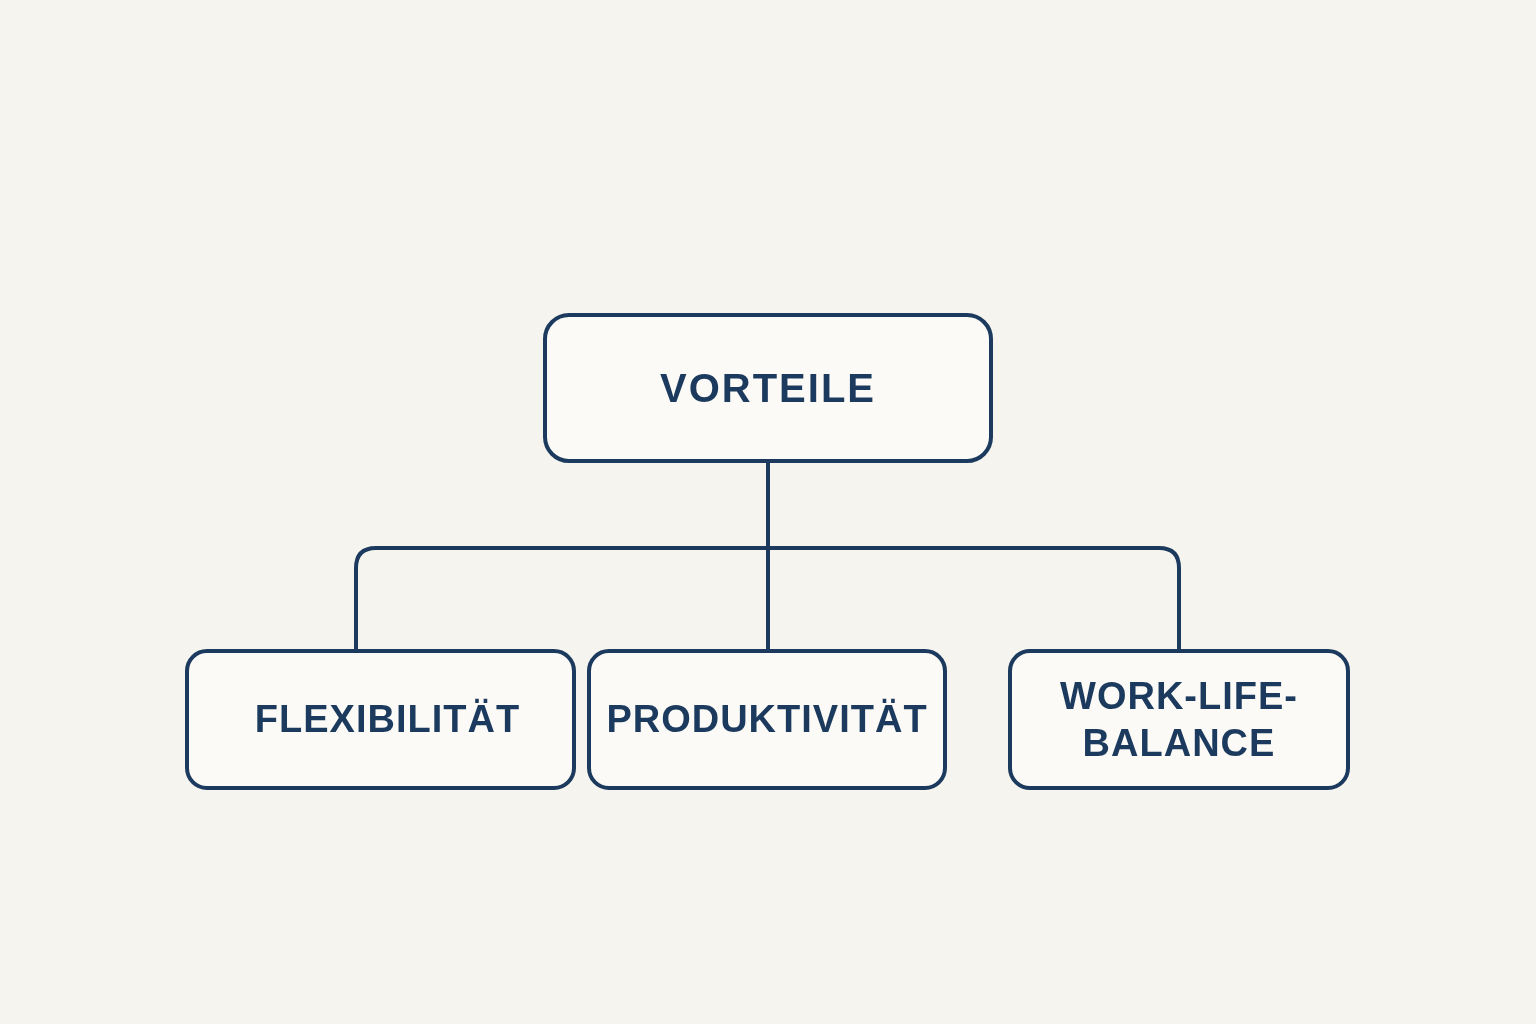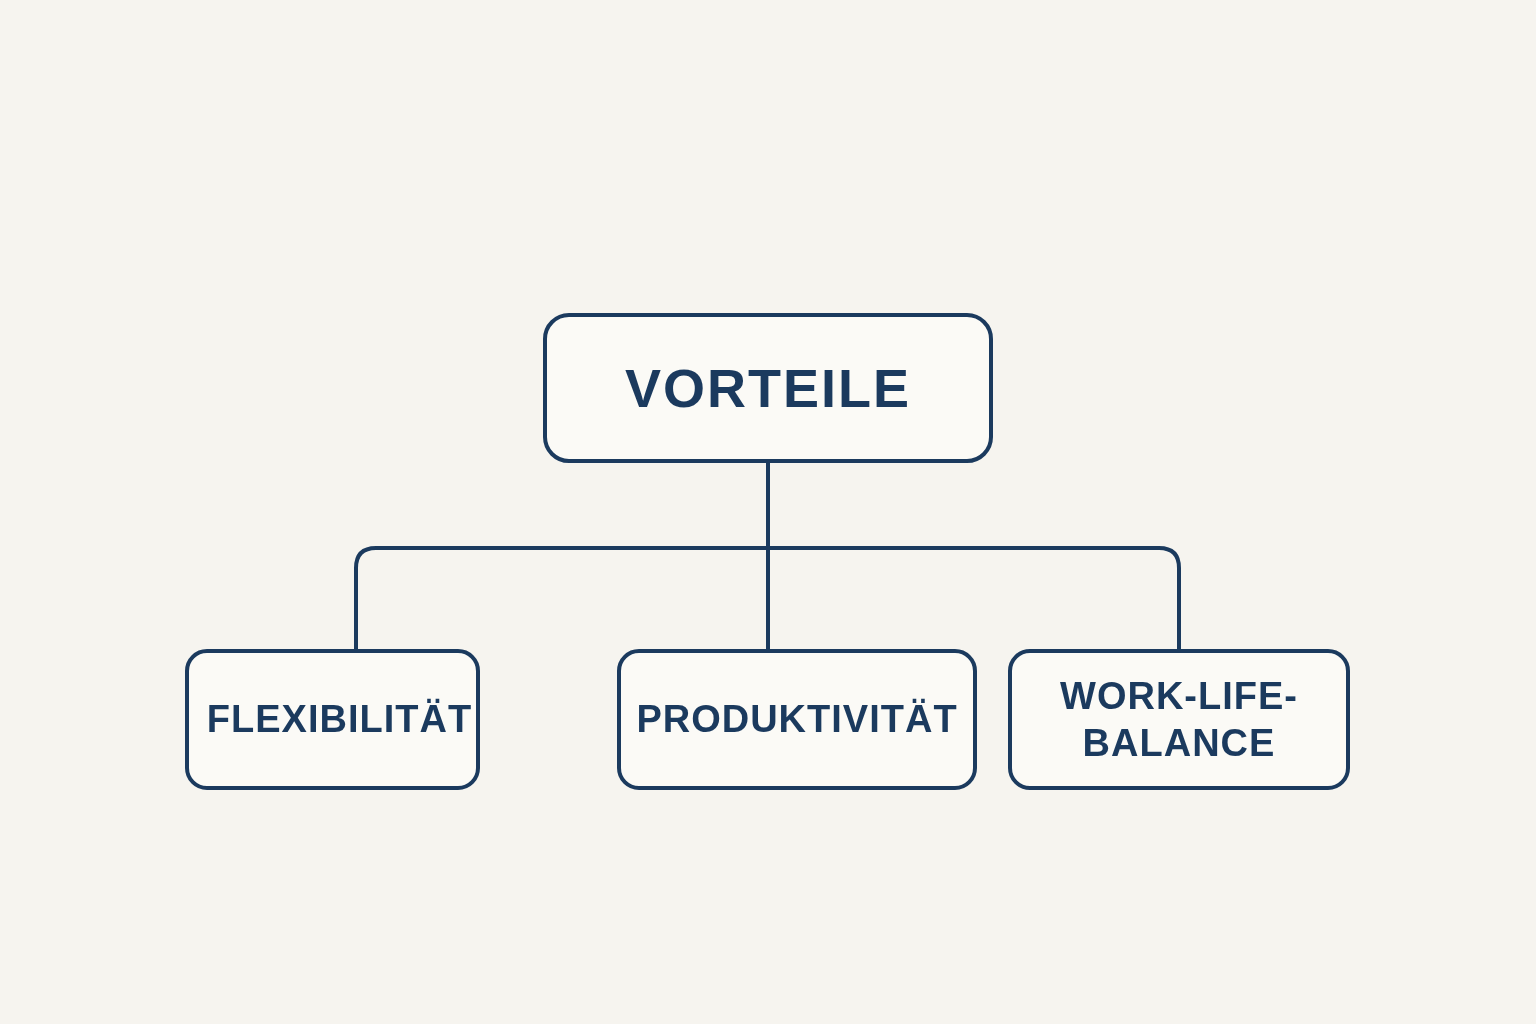--- a/index.html
+++ b/index.html
@@ -47,34 +47,34 @@
     text-align: center;
     background: var(--box-fill);
     border: 4px solid var(--accent);
     color: var(--accent);
     font-weight: bold;
   }
   .node-root {
     left: 543px; top: 313px;
     width: 450px; height: 150px;
     border-radius: 26px;
-    font-size: 54px;
+    font-size: 40px;
     letter-spacing: 2px;
   }
   .node-child {
     top: 649px;
     height: 141px;
     border-radius: 22px;
     font-size: 38px;
     letter-spacing: 1px;
     line-height: 1.22;
     padding: 0 20px;
   }
-  .node-child-1 { left: 185px;  width: 295px; padding-left: 34px; }
-  .node-child-2 { left: 587px;  width: 360px; margin-left: 30px; }
+  .node-child-1 { left: 185px;  width: 391px; padding-left: 34px; }
+  .node-child-2 { left: 587px;  width: 360px; }
   .node-child-3 { left: 1008px; width: 342px; }
 </style>
 </head>
 <body>
 
 <div class="canvas">
 
 
   <svg class="connectors" viewBox="0 0 1536 1024" aria-hidden="true">
     <path d="M768 463 V649"></path>

